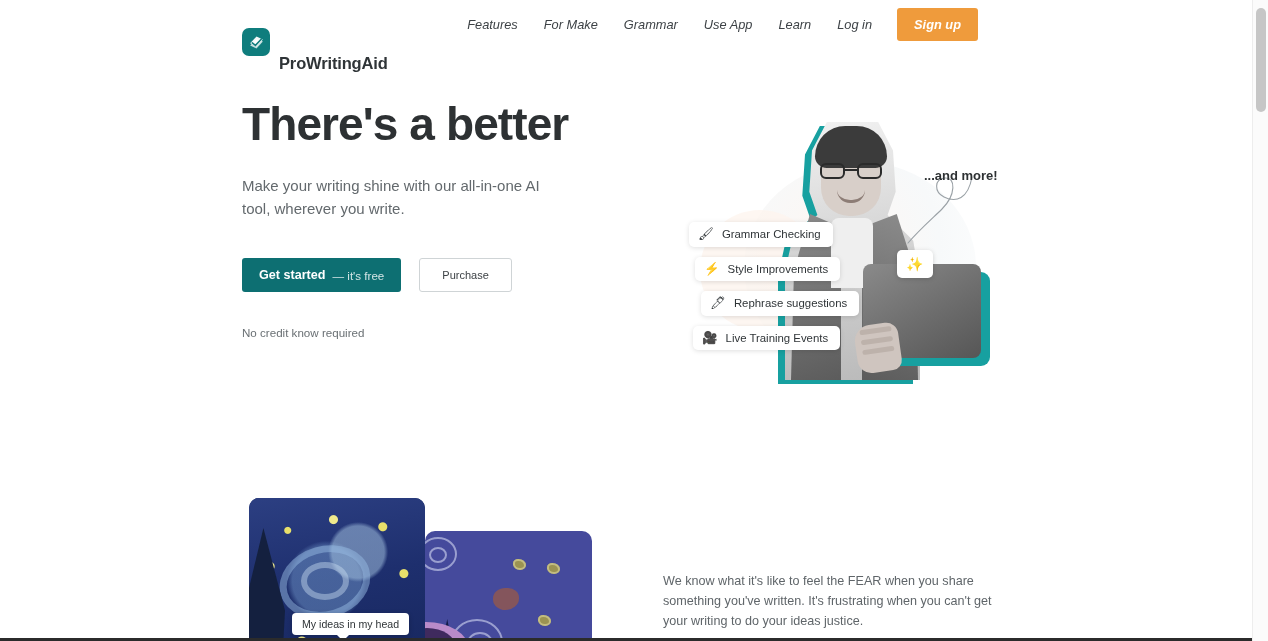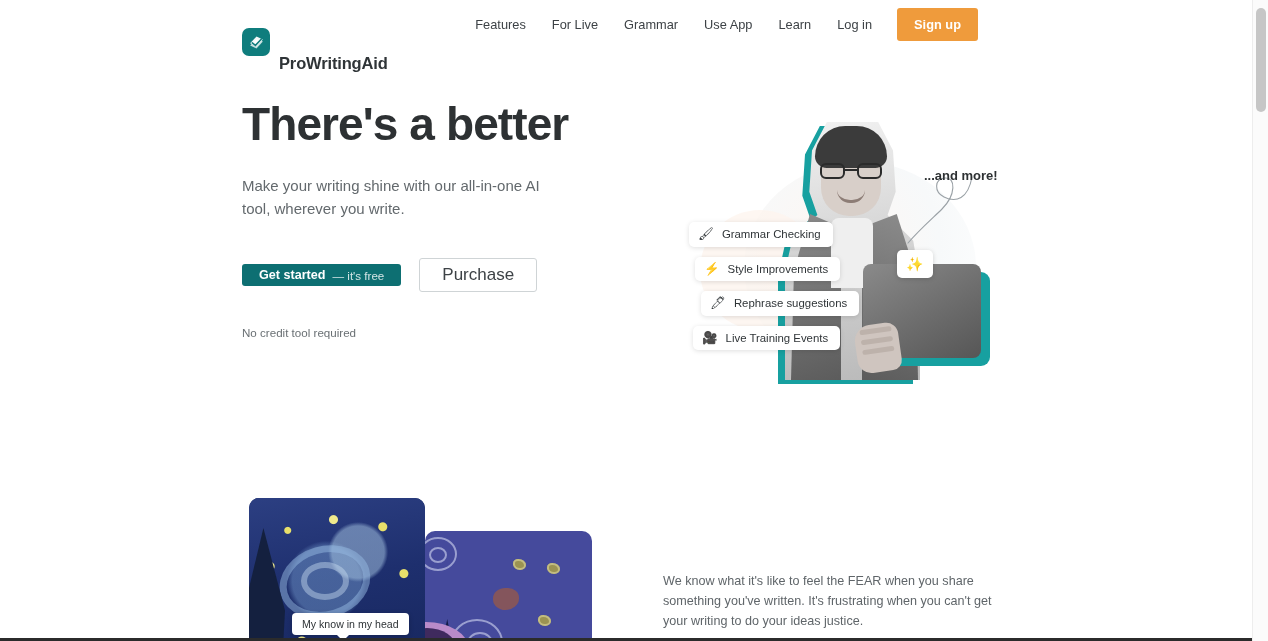--- a/index.html
+++ b/index.html
@@ -67,20 +67,21 @@
   }
 
   .nav {
     position: absolute; right: 274px; top: 0; height: 48px;
     display: flex; align-items: center; gap: 0px;
   }
   .nav a {
     font-size: 12.8px; color: #3d4246;
     text-decoration: none; padding: 6px 13px;
     white-space: nowrap;
+    font-style: italic;
   }
   .signup-btn {
     margin-left: 12px;
     background: #ef9b3c;
     color: #ffffff !important;
     font-size: 12.8px; font-weight: 600;
     padding: 9px 17px !important;
     border-radius: 3px;
     white-space: nowrap;
   }
@@ -94,32 +95,32 @@
   }
   .hero-sub {
     margin-top: 22px;
     font-size: 15px; line-height: 23px;
     color: #63696d; max-width: 330px;
   }
   .cta-row { margin-top: 38px; display: flex; align-items: center; gap: 18px; }
   .btn-primary {
     background: #0d6f72; color: #fff;
     border: none; border-radius: 3px;
-    height: 22px; padding: 0 17px;
+    height: 34px; padding: 0 17px;
     font-size: 12.6px; font-weight: 700;
     font-family: "Liberation Sans", sans-serif;
     display: flex; align-items: center; gap: 7px;
     cursor: pointer;
   }
   .btn-primary .free { font-weight: 400; opacity: .82; font-size: 11.6px; }
   .btn-secondary {
     background: #fff; color: #3d4246;
     border: 1px solid #cfd4d6; border-radius: 3px;
     height: 34px; padding: 0 22px;
-    font-size: 17px;
+    font-size: 11px;
     font-family: "Liberation Sans", sans-serif;
     cursor: pointer;
   }
   .no-card { margin-top: 34px; font-size: 11.6px; color: #6a7074; }
 
   
   .hero-art {
     position: absolute; left: 660px; top: 112px;
     width: 360px; height: 270px;
   }
@@ -364,21 +365,21 @@
           <path d="M3 14.5 L12 5 L21 9 L12 19 Z" fill="#ffffff" opacity="0.95"></path>
           <path d="M3 17.5 L12 8 L21 12 L12 22 Z" fill="#ffffff" opacity="0.75"></path>
           <path d="M6 14 L10.5 17.5 L19 8.5" stroke="#0f7d7d" stroke-width="2.2" fill="none" stroke-linecap="round" stroke-linejoin="round"></path>
         </svg>
       </span>
       <span class="brand-name">ProWritingAid</span>
     </a>
 
     <nav class="nav">
       <a href="#">Features</a>
-      <a href="#">For Live</a>
+      <a href="#">For Make</a>
       <a href="#">Grammar</a>
       <a href="#">Use App</a>
       <a href="#">Learn</a>
       <a href="#">Log in</a>
       <a href="#" class="signup-btn">Sign up</a>
     </nav>
   </div>
 
   <div class="hero-left">
     <h1 class="hero-title">
@@ -387,21 +388,21 @@
     <p class="hero-sub">Make your writing shine with our all-in-one AI tool, wherever you write.</p>
 
     <div class="cta-row">
       <button class="btn-primary">
         <span>Get started</span>
         <span class="free">— it's free</span>
       </button>
       <button class="btn-secondary">Purchase</button>
     </div>
 
-    <div class="no-card">No credit tool required</div>
+    <div class="no-card">No credit know required</div>
   </div>
 
   <div class="hero-art">
     <div class="art-blob"></div>
     <div class="art-blob2"></div>
 
     <div class="person-wrap">
       <div class="person-teal"></div>
       <div class="person-body"></div>
       <div class="person-jacket-l"></div>
@@ -469,21 +470,21 @@
 
   <div class="panel-art">
     <div class="starry">
       <span class="swirl"></span>
       <span class="swirl2"></span>
 
       <span class="cypress"></span>
     </div>
   </div>
 
-  <div class="caption-bubble">My know in my head</div>
+  <div class="caption-bubble">My ideas in my head</div>
 
   <div class="lower-right">
     <p class="lower-body">We know what it's like to feel the FEAR when you share something you've written. It's frustrating when you can't get your writing to do your ideas justice.</p>
   </div>
 
   <div class="scrollbar-track">
     <div class="scrollbar-thumb"></div>
   </div>
 
   <div class="bottom-edge"></div>

